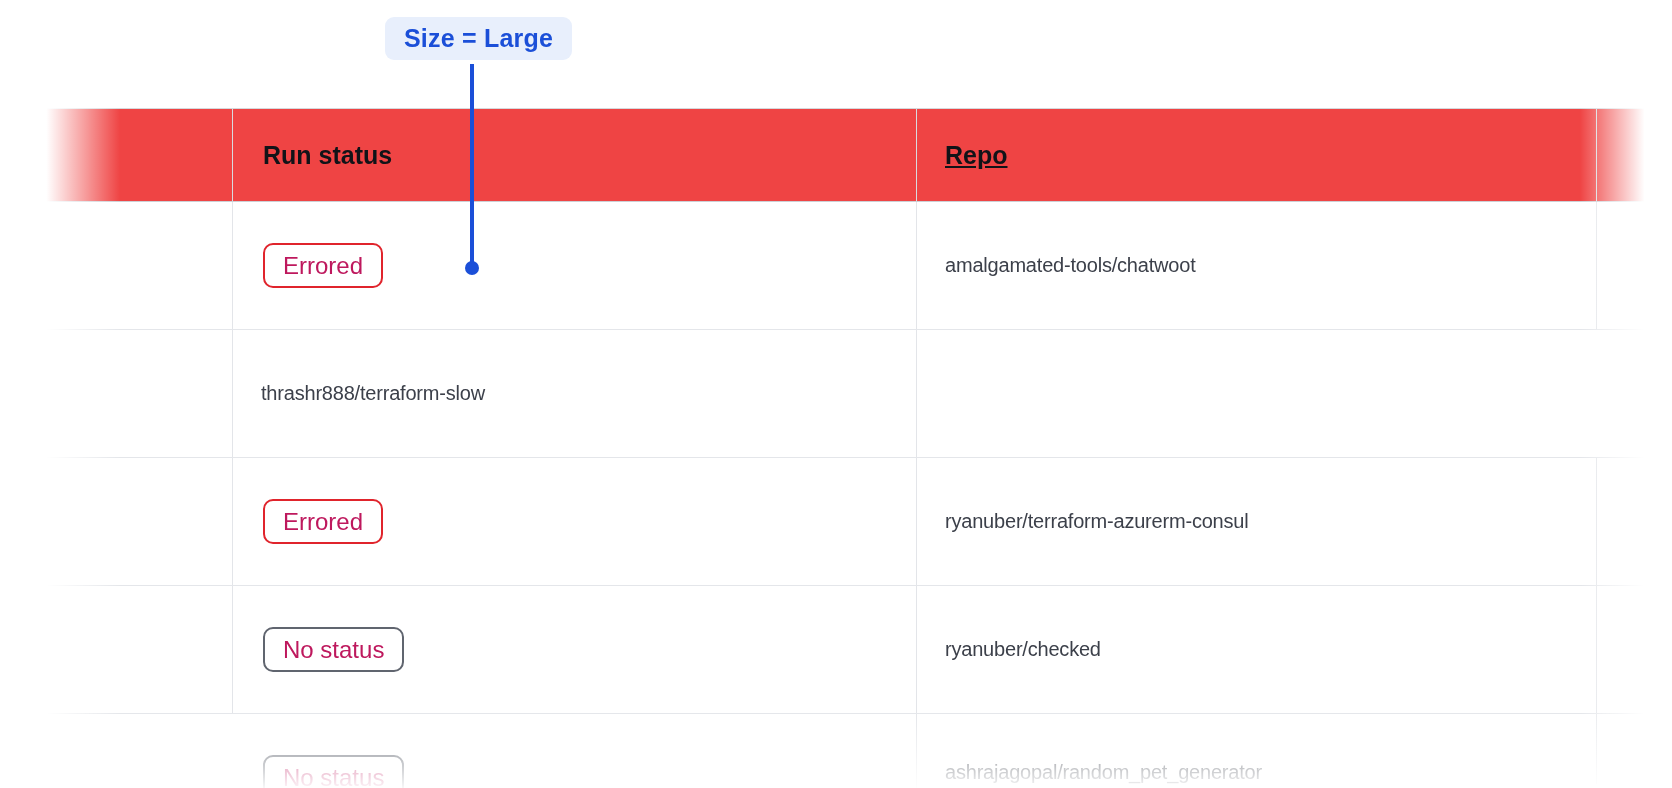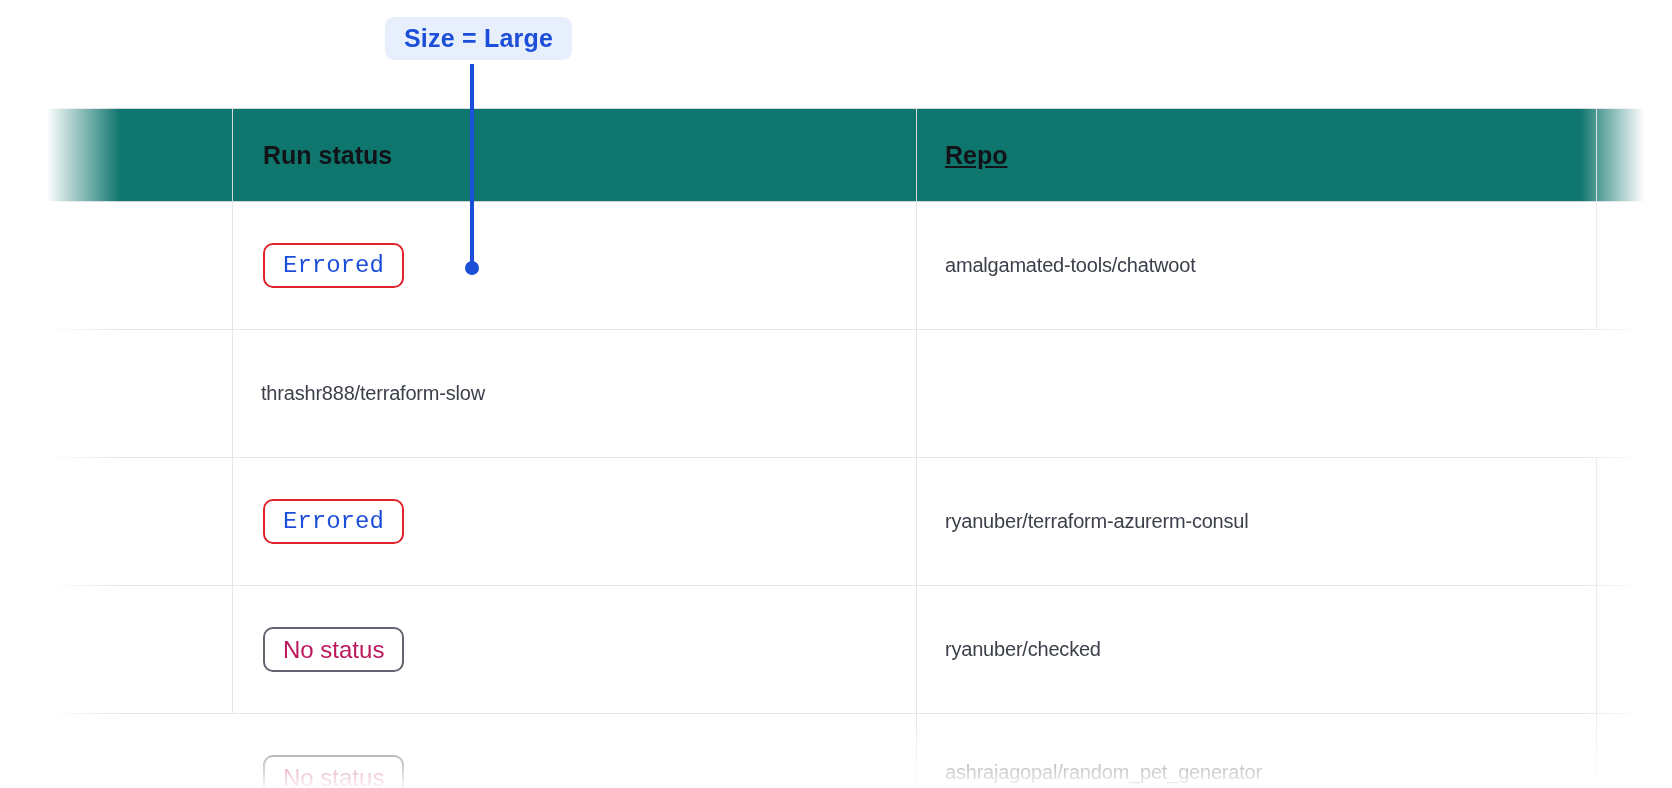--- a/index.html
+++ b/index.html
@@ -30,21 +30,21 @@
 
   
   .tbl{
     position:absolute;left:45px;top:108px;width:1627px;
   }
   .trow,.thead{
     display:grid;grid-template-columns:188px 684px 680px 1fr;
     box-sizing:border-box;
   }
   .thead{
-    height:94px;background:#0f766e;
+    height:94px;background:#ef4444;
     border-top:1px solid #d6d8dc;border-bottom:1px solid #cdd0d5;
   }
   .th{
     display:flex;align-items:center;box-sizing:border-box;
     padding-left:30px;font-size:25px;font-weight:700;color:#111318;
     border-right:1px solid #d9dbdf;
   }
   .th:last-child{border-right:none;}
   .th.th-repo{padding-left:28px;text-decoration:underline;}
   .trow{
@@ -58,21 +58,21 @@
   .td-status{padding-left:30px;}
   .td-repo{padding-left:28px;}
   .repo-text{font-size:20px;color:#3c404a;letter-spacing:-.2px;}
 
   
   .badge{
     display:inline-block;box-sizing:border-box;
     padding:6px 18px;border:2px solid;border-radius:10px;
     font-size:24px;line-height:29px;background:#ffffff;white-space:nowrap;
   }
-  .badge.errored{color:#1d4ed8;border-color:#e0242c;font-family:Liberation Mono, monospace;}
+  .badge.errored{color:#be185d;border-color:#e0242c;}
   .badge.policy-checked{color:#c2650e;border-color:#c2650e;}
   .badge.no-status{color:#be185d;border-color:#60656f;}
 
   
   .trow.row-partial{align-items:start;border-bottom:none;}
   .row-partial .td{align-items:flex-start;}
   .row-partial .badge{margin-top:41px;}
   .row-partial .repo-text{margin-top:47px;display:inline-block;}
 
   

